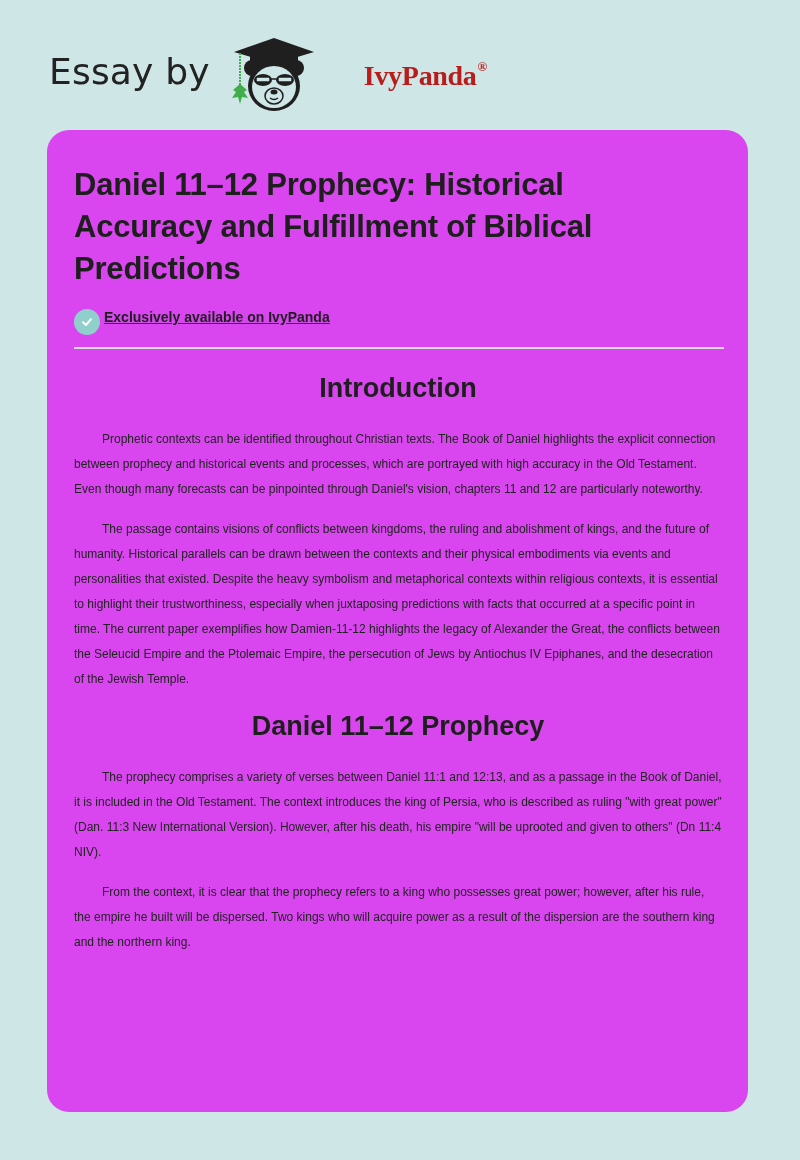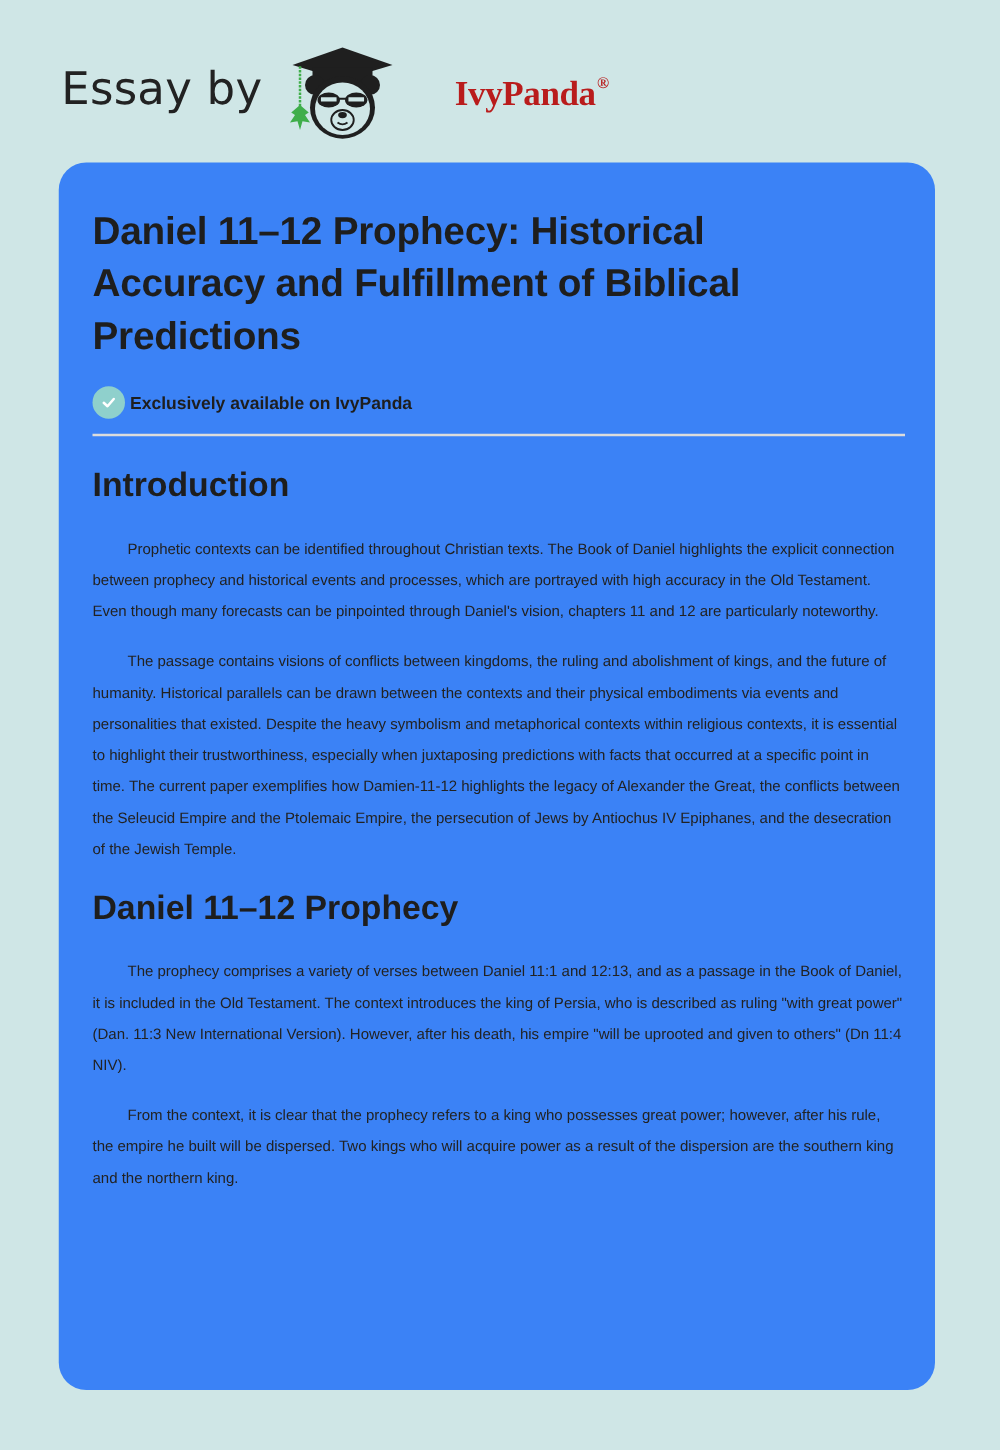--- a/index.html
+++ b/index.html
@@ -53,39 +53,40 @@
       position: relative;
       top: -4px;
       margin-left: 1px;
     }
     .card {
       position: absolute;
       left: 47px;
       top: 130px;
       width: 701px;
       height: 982px;
-      background: #3b82f6;
+      background: #d946ef;
       border-radius: 22px;
       box-sizing: border-box;
       padding: 34px 26px 0 27px;
     }
     .title {
       font-size: 31px;
       font-weight: bold;
       line-height: 42px;
       margin: 0;
       color: #1e1e1e;
       letter-spacing: -0.2px;
       width: 620px;
     }
     .exclusive {
       display: flex;
-      align-items: center;
+      align-items: flex-start;
       margin-top: 19px;
       height: 26px;
+      text-decoration: underline;
     }
     .check-badge {
       width: 26px;
       height: 26px;
       border-radius: 50%;
       background: #8fd0cc;
       display: flex;
       align-items: center;
       justify-content: center;
       margin-right: 4px;
@@ -100,20 +101,21 @@
       background: #dcdcdc;
       margin-top: 12px;
       width: 650px;
     }
     h2.section-heading {
       font-size: 27px;
       font-weight: bold;
       margin: 22px 0 22px 0;
       line-height: 34px;
       color: #1e1e1e;
+      text-align: center;
     }
     p.para {
       font-size: 12px;
       line-height: 25px;
       margin: 0 0 15px 0;
       text-indent: 28px;
       color: #222;
       width: 648px;
     }
     .section-2 h2.section-heading {

